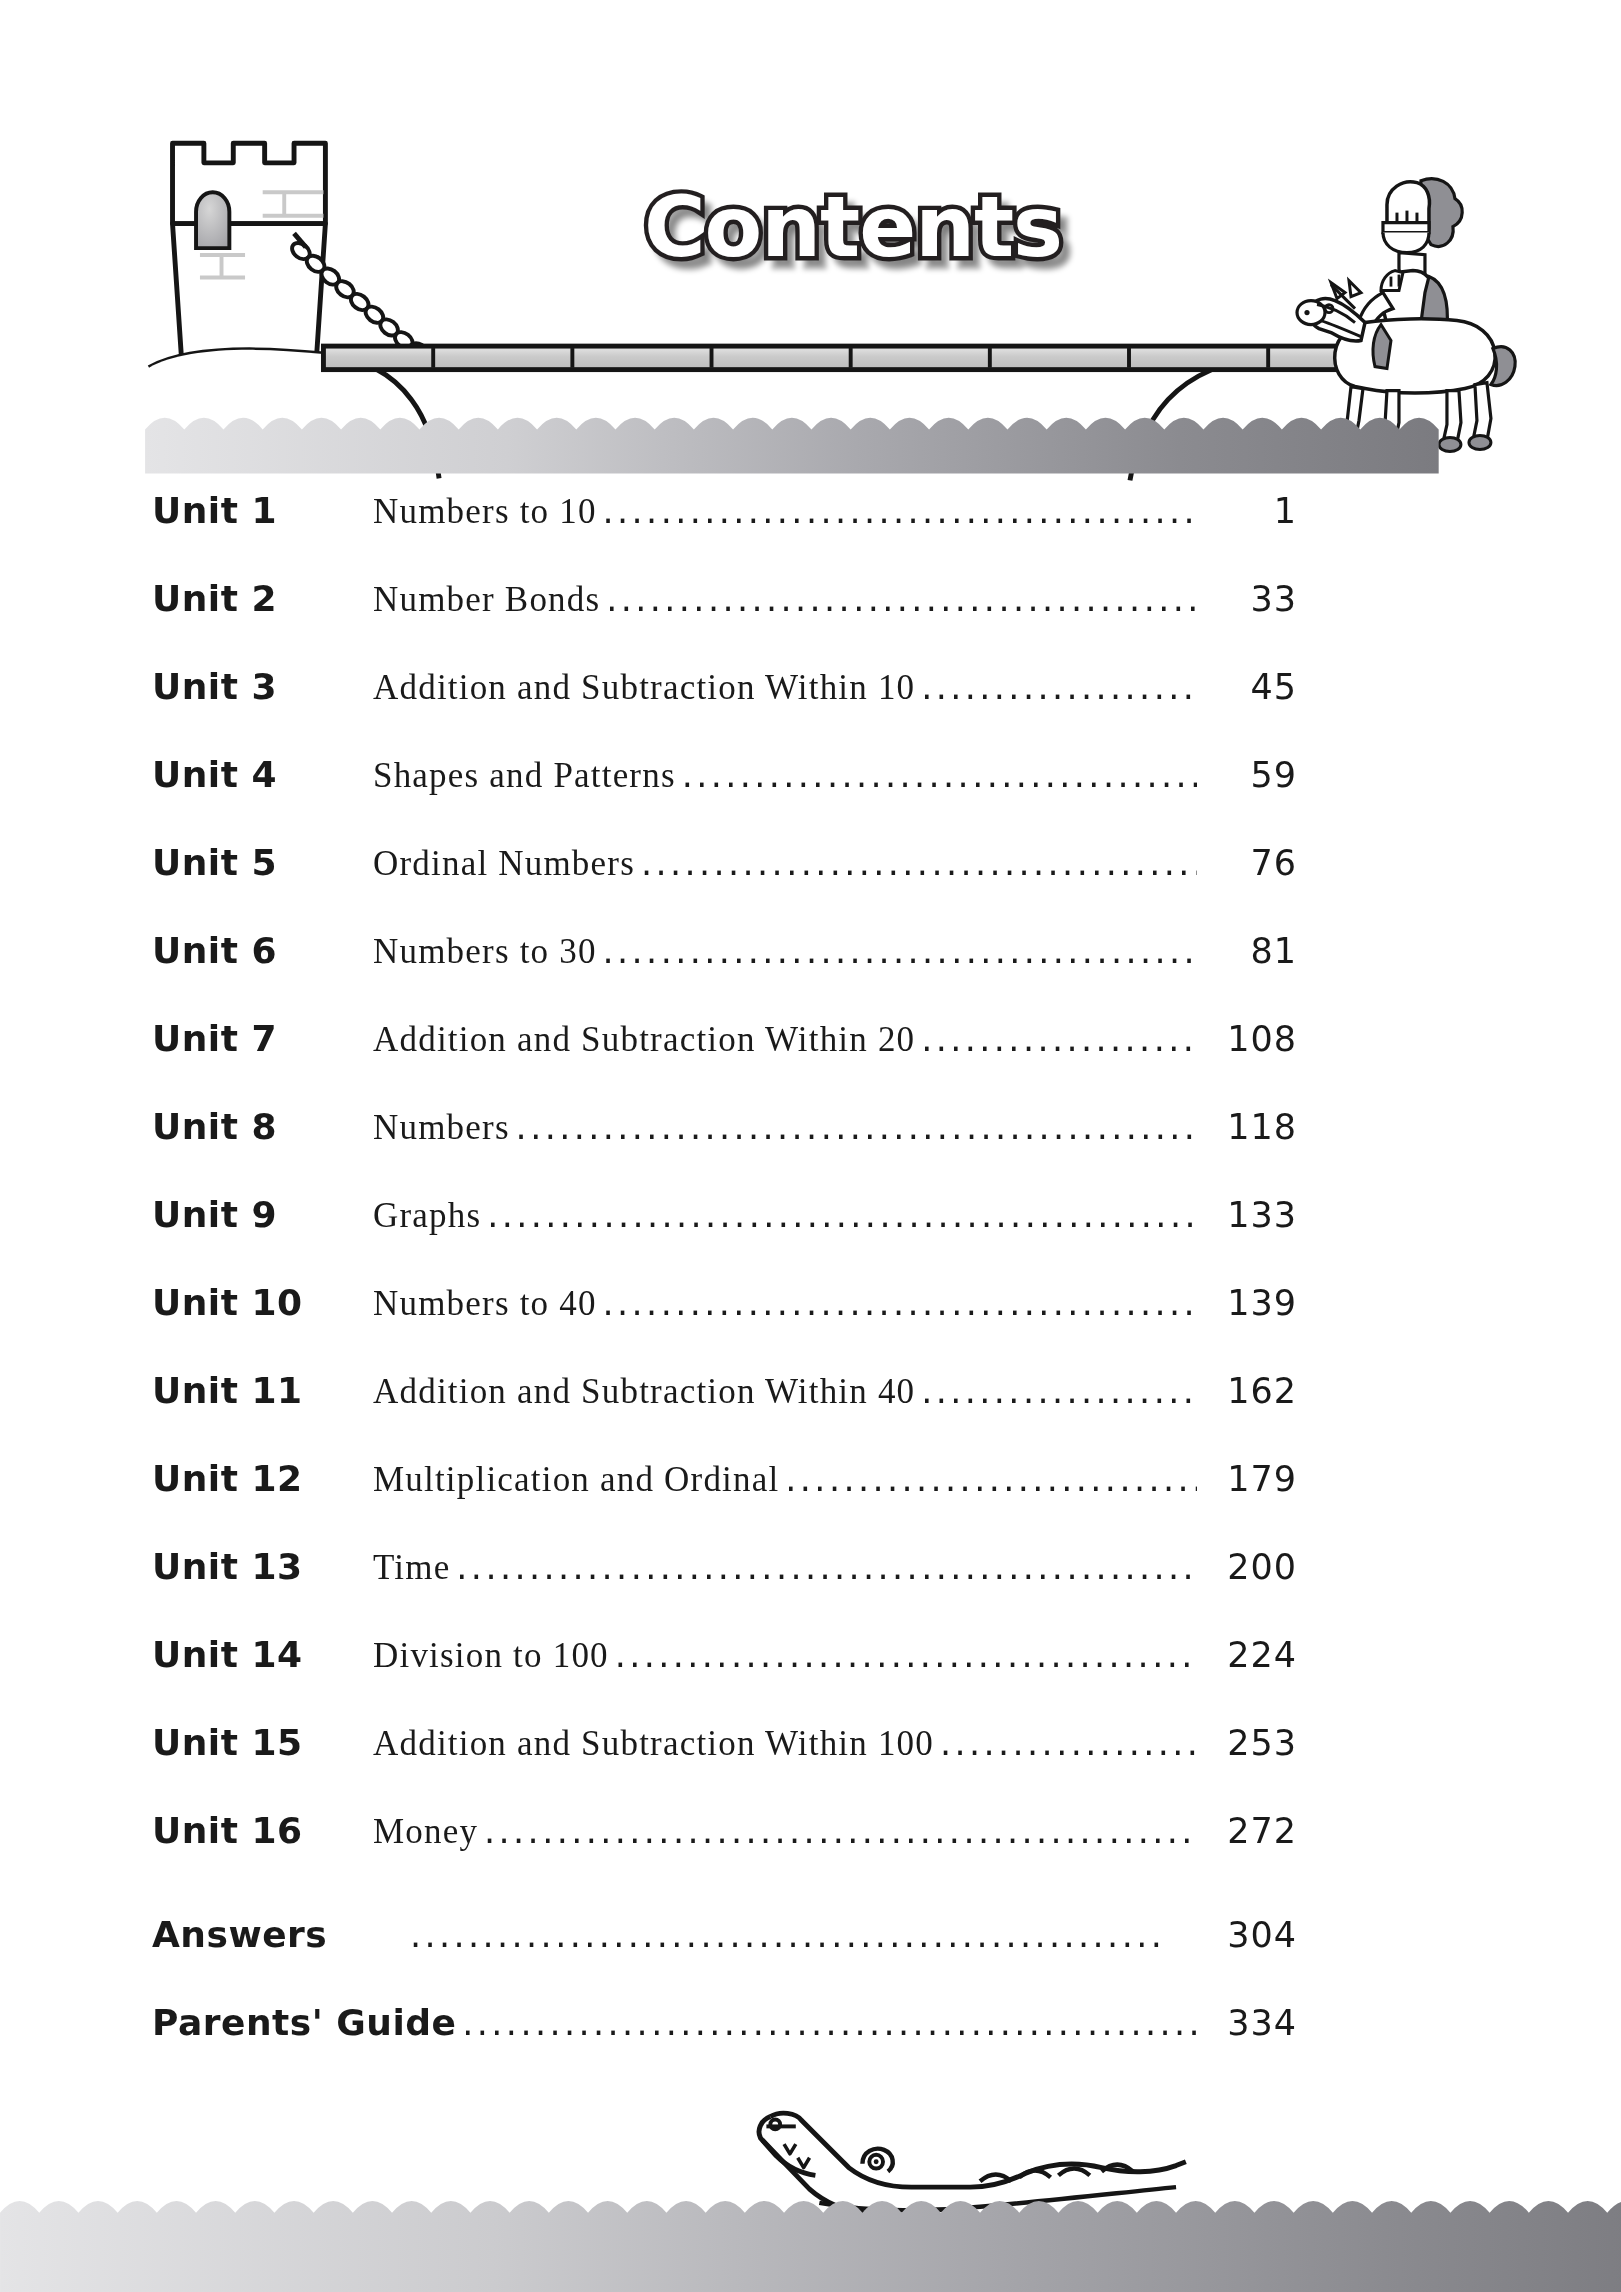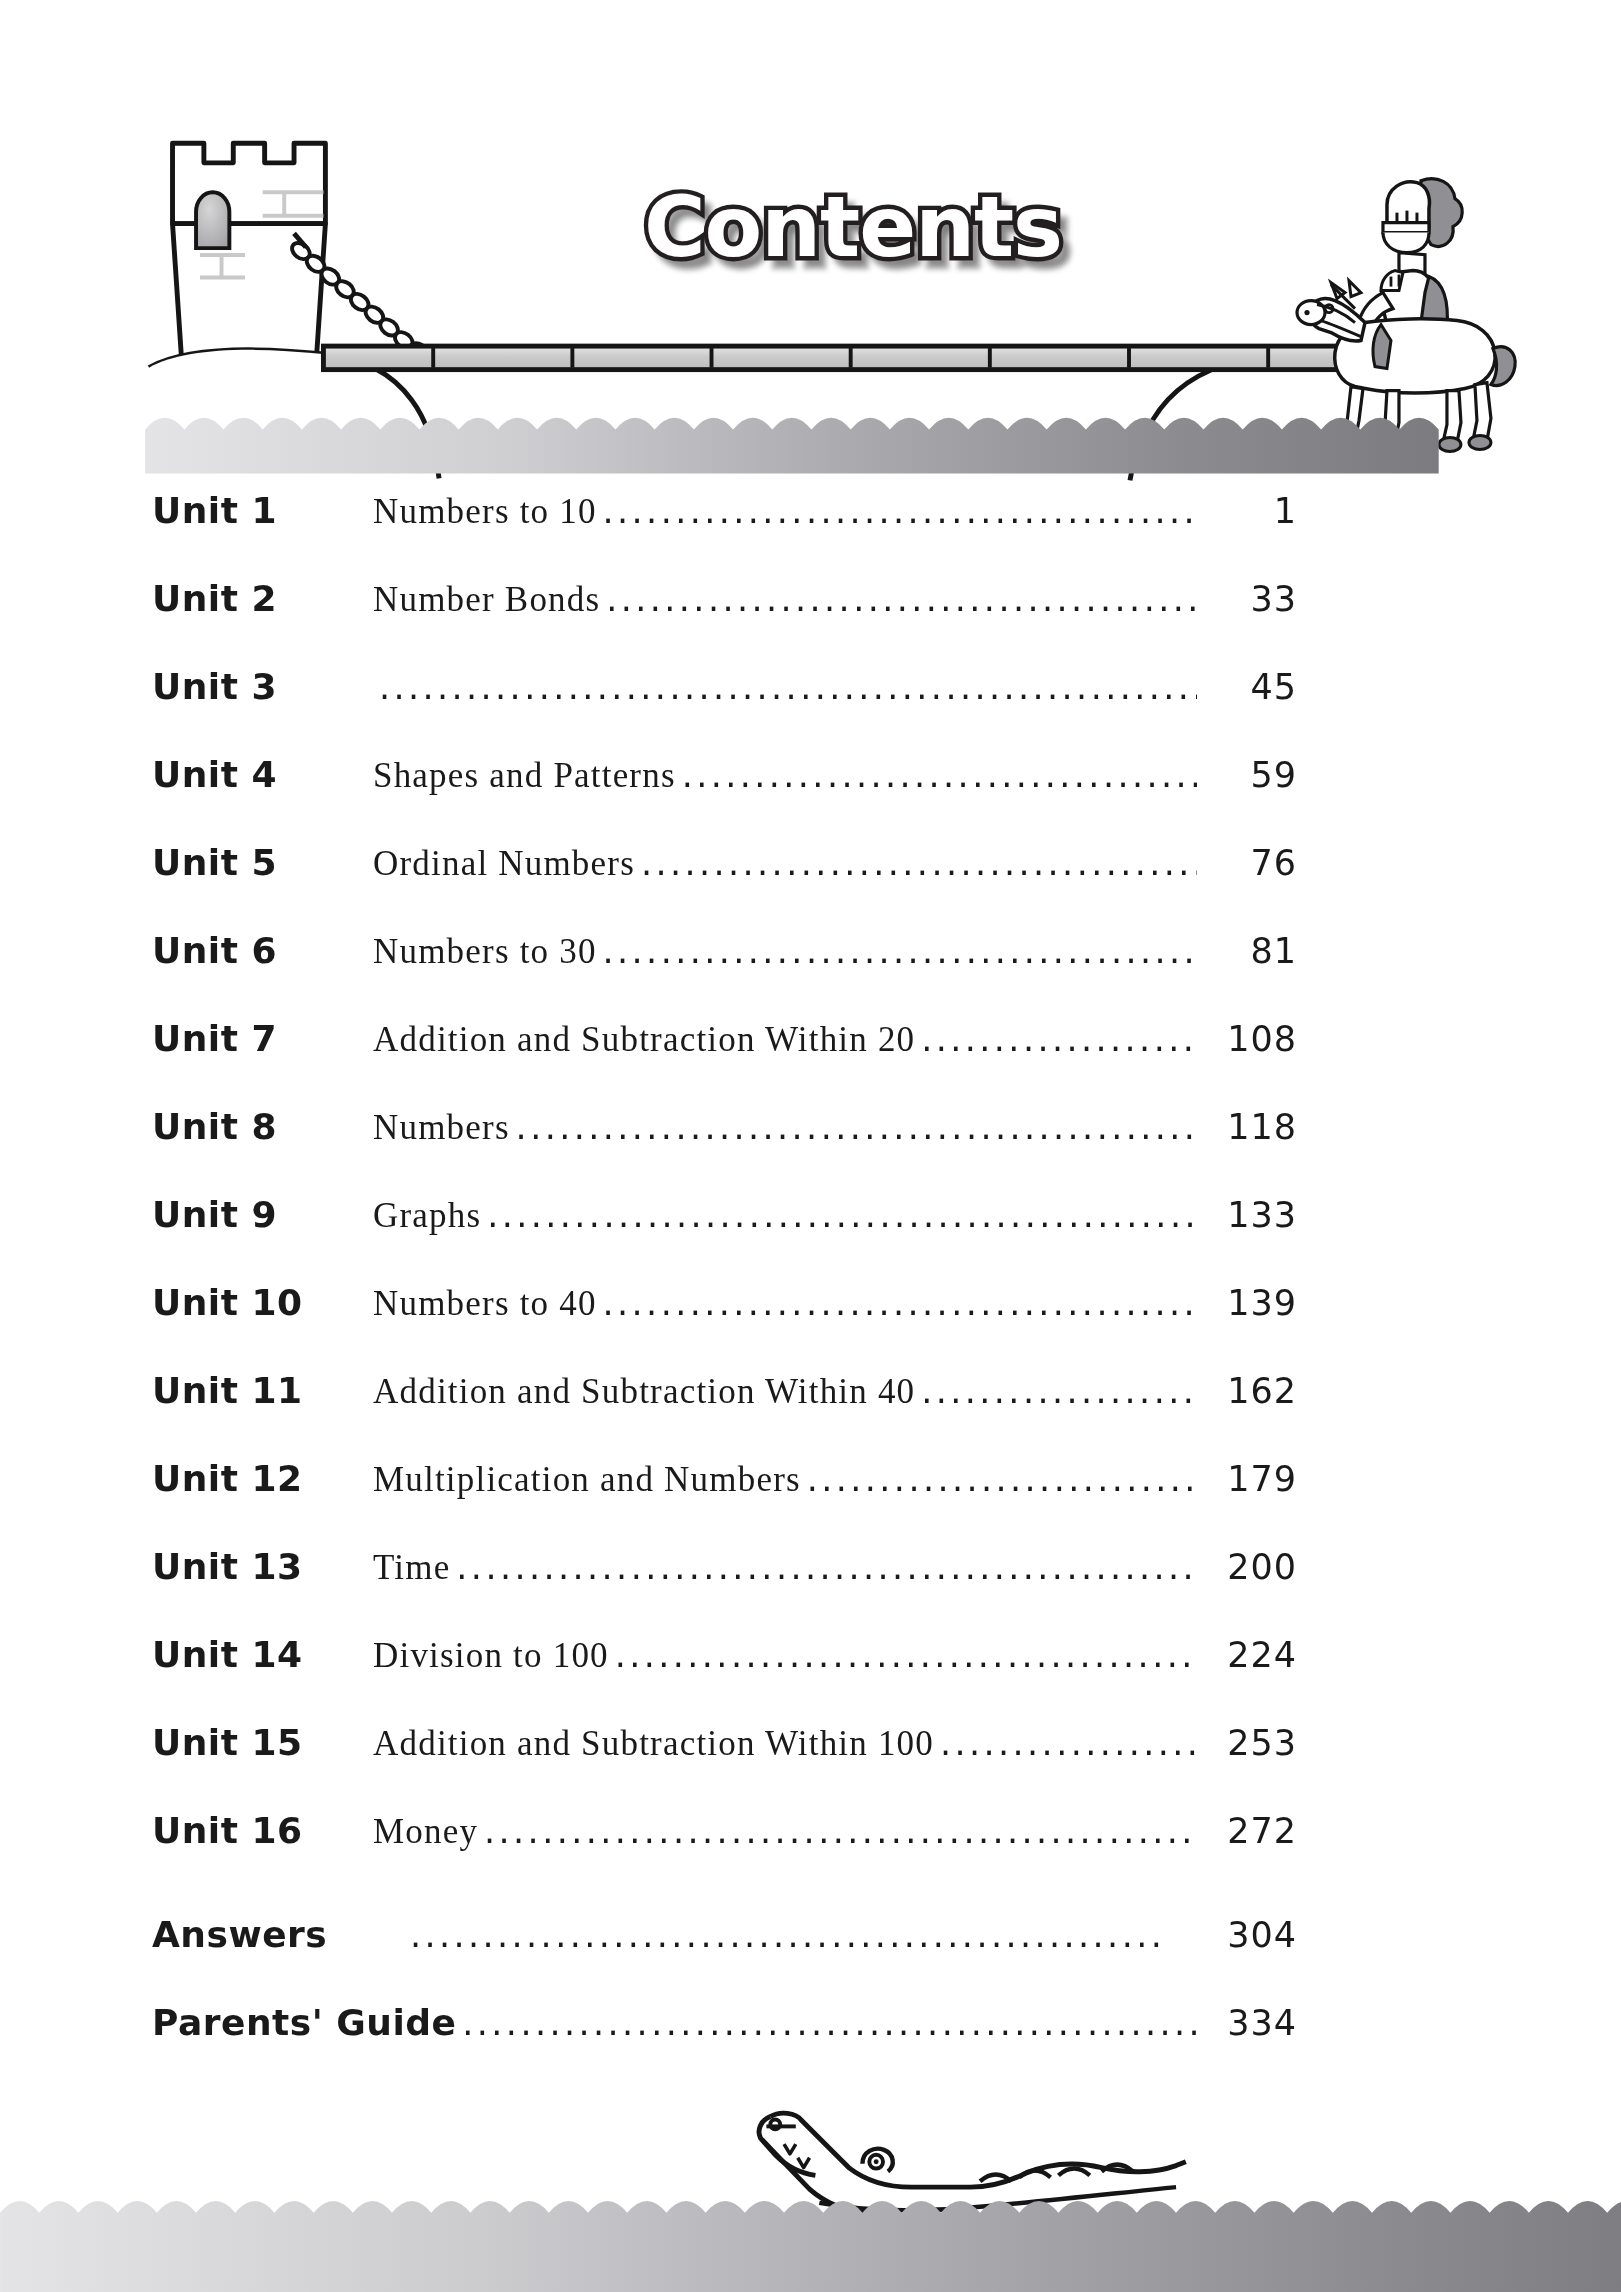--- a/index.html
+++ b/index.html
@@ -330,20 +330,21 @@
         <div class="toc-page">1</div>
       </div>
       <div class="toc-row">
         <div class="toc-unit">Unit 2</div>
         <div class="toc-title">Number Bonds</div>
         <div class="toc-leader">...............................................................................................................................................................</div>
         <div class="toc-page">33</div>
       </div>
       <div class="toc-row">
         <div class="toc-unit">Unit 3</div>
+        <div class="toc-title">Addition and Subtraction Within 10</div>
         <div class="toc-leader">...............................................................................................................................................................</div>
         <div class="toc-page">45</div>
       </div>
       <div class="toc-row">
         <div class="toc-unit">Unit 4</div>
         <div class="toc-title">Shapes and Patterns</div>
         <div class="toc-leader">...............................................................................................................................................................</div>
         <div class="toc-page">59</div>
       </div>
       <div class="toc-row">
@@ -383,21 +384,21 @@
         <div class="toc-page">139</div>
       </div>
       <div class="toc-row">
         <div class="toc-unit">Unit 11</div>
         <div class="toc-title">Addition and Subtraction Within 40</div>
         <div class="toc-leader">...............................................................................................................................................................</div>
         <div class="toc-page">162</div>
       </div>
       <div class="toc-row">
         <div class="toc-unit">Unit 12</div>
-        <div class="toc-title">Multiplication and Numbers</div>
+        <div class="toc-title">Multiplication and Ordinal</div>
         <div class="toc-leader">...............................................................................................................................................................</div>
         <div class="toc-page">179</div>
       </div>
       <div class="toc-row">
         <div class="toc-unit">Unit 13</div>
         <div class="toc-title">Time</div>
         <div class="toc-leader">...............................................................................................................................................................</div>
         <div class="toc-page">200</div>
       </div>
       <div class="toc-row">

